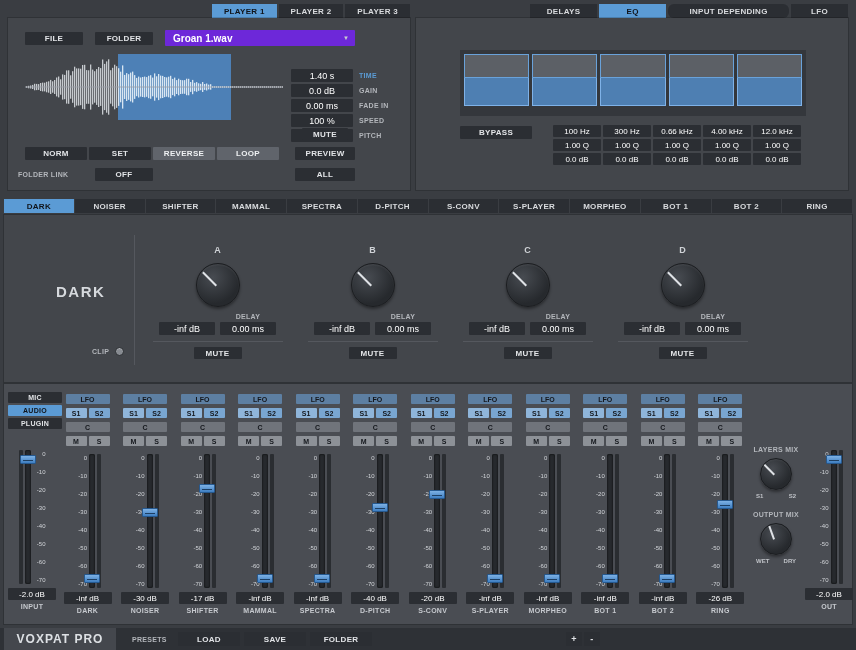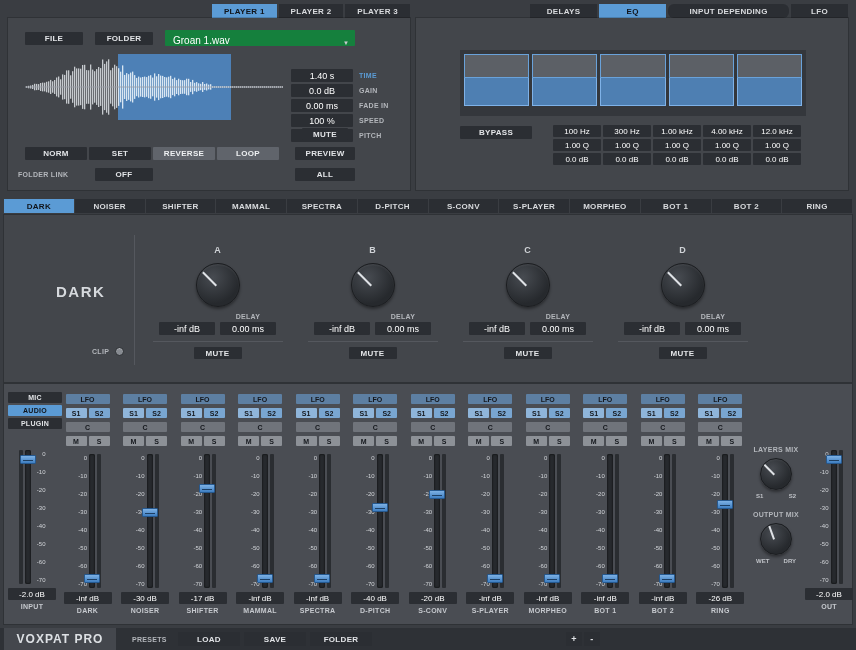--- a/index.html
+++ b/index.html
@@ -9,21 +9,21 @@
   .panel{position:absolute;background:#43464b;box-shadow:0 0 0 1px rgba(0,0,0,.18);}
   .tabbar{position:absolute;display:flex;gap:2px;height:14px;}
   .tab{flex:1;display:flex;align-items:center;justify-content:center;background:#2b2e33;color:#d9dbde;font-size:8px;font-weight:bold;letter-spacing:.3px;cursor:pointer;white-space:nowrap;}
   .tab.on{background:#5b9bd5;color:#10141a;}
   .btn{display:flex;align-items:center;justify-content:center;background:#2b2e33;color:#e2e4e7;font-size:8px;font-weight:bold;border-radius:1px;letter-spacing:.3px;cursor:pointer;}
   .btn.mid{background:#60646b;color:#eef0f2;}
   .field{display:flex;align-items:center;justify-content:center;background:#2b2e33;color:#ffffff;font-size:9px;border-radius:1px;white-space:nowrap;}
   .small-label{font-size:7px;color:#b3b6bb;letter-spacing:.3px;font-weight:bold;white-space:nowrap;}
   .small-label.hl{color:#5b9bd5;}
   .small-label.ghost{visibility:hidden;}
-  .select{display:flex;align-items:flex-end;background:#15803d;color:#fff;font-size:10px;font-weight:normal;padding:0 8px;border-radius:1px;cursor:pointer;position:absolute;}
+  .select{display:flex;align-items:center;background:#6d28d9;color:#fff;font-size:10px;font-weight:bold;padding:0 8px;border-radius:1px;cursor:pointer;position:absolute;}
   .select .caret{position:absolute;right:6px;font-size:6px;color:#c9ccd0;}
 
   
   #player-tabs{left:212px;top:4px;width:198px;}
   #fx-tabs{left:530px;top:4px;width:318px;}
   #fx-tabs .tab:nth-child(3){flex:1.8;border-radius:6px;}
   #fx-tabs .tab:nth-child(4){flex:.85;}
   #effect-tabs{left:4px;top:199px;width:848px;gap:1px;}
 
   
@@ -342,21 +342,21 @@
         <div class="eqcol">
           <div class="eqtop"></div>
           <div class="eqbot"></div>
         </div>
       </div>
     <div class="btn" id="bypass-btn">BYPASS</div>
     <div id="eq-table">
         <div class="eqrow">
           <div class="field eqfield">100 Hz</div>
           <div class="field eqfield">300 Hz</div>
-          <div class="field eqfield">1.00 kHz</div>
+          <div class="field eqfield">0.66 kHz</div>
           <div class="field eqfield">4.00 kHz</div>
           <div class="field eqfield">12.0 kHz</div>
         </div>
         <div class="eqrow">
           <div class="field eqfield">1.00 Q</div>
           <div class="field eqfield">1.00 Q</div>
           <div class="field eqfield">1.00 Q</div>
           <div class="field eqfield">1.00 Q</div>
           <div class="field eqfield">1.00 Q</div>
         </div>

